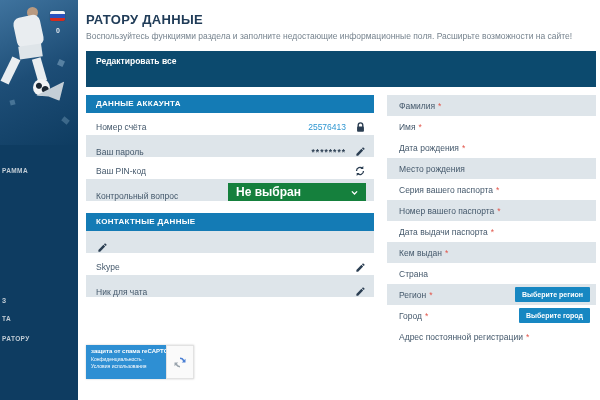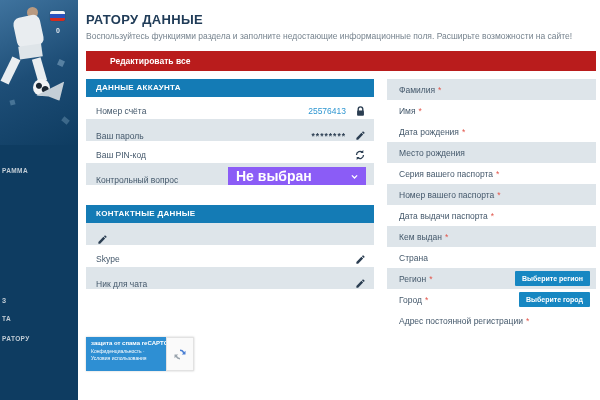--- a/index.html
+++ b/index.html
@@ -30,46 +30,46 @@
           background:linear-gradient(180deg,#f5f6f7 0 33%,#2a52be 33% 66%,#d52b1e 66% 100%);
           box-shadow:0 0 1px rgba(0,0,0,.5); }
   .counter { position:absolute; left:56px; top:27px; color:#e2e9ef; font-size:7px; font-weight:bold; }
   .menu-item { position:absolute; left:2px; color:#c2cdd6; font-size:6.5px; font-weight:bold;
                letter-spacing:.4px; white-space:nowrap; cursor:pointer; }
 
   
   #main { position:absolute; left:86px; top:0; width:510px; height:400px; }
   .page-title { margin-top:12px; font-size:13px; font-weight:bold; color:#203c58; letter-spacing:.3px; }
   .page-subtitle { margin-top:4px; font-size:8.5px; color:#76838e; }
-  .bluebar { margin-top:10px; height:20px; line-height:20px; background:#b91c1c; color:#fff;
-             font-size:8.5px; font-weight:bold; padding-left:24px; cursor:pointer; }
+  .bluebar { margin-top:10px; height:36px; line-height:20px; background:#0c4a6e; color:#fff;
+             font-size:8.5px; font-weight:bold; padding-left:10px; cursor:pointer; }
 
   .cols { display:flex; margin-top:8px; }
   .col-left { width:288px; flex:none; }
   .col-right { flex:1; margin-left:13px; }
 
   .section-hdr { height:18px; line-height:18px; background:#147bb5; color:#fff; font-weight:bold;
                  font-size:8px; letter-spacing:.3px; padding-left:10px; }
   .row { height:22px; display:flex; align-items:center; padding:6px 8px 0 10px;
          font-size:8.5px; color:#44586b; }
   .row.shade { background:#dee5ea;align-items:flex-end; }
   .row .lbl { flex:1; }
   .val { margin-right:8px;margin-left:20px; }
   .val.blue { color:#2e96d1; }
   .val.stars { color:#2b3e52; letter-spacing:1px; font-weight:bold; }
   .icon { width:12px; height:12px; flex:none; display:flex; align-items:center; justify-content:center; cursor:pointer; }
   .icon.push { margin-left:auto; }
   .icon svg { display:block; }
 
-  .dropdown { margin-left:auto; width:138px; height:18px; background:#8b5cf6; color:#fff;
-              display:flex; align-items:center; padding:0 6px 0 8px; font-size:14px;
+  .dropdown { margin-left:auto; width:138px; height:18px; background:#15803d; color:#fff;
+              display:flex; align-items:center; padding:0 6px 0 8px; font-size:12px;
               font-weight:bold; cursor:pointer;gap:28px; }
   .dropdown .chev { margin-left:auto; }
 
-  .contacts-block { margin-top:20px; }
+  .contacts-block { margin-top:12px; }
 
   
   .frow { height:21px; display:flex; align-items:center; padding:0 6px 0 12px;
           font-size:8.5px; color:#44586b; }
   .frow.shade { background:#dee5ea; }
   .req { color:#e2574c; margin-left:3px; font-size:8.5px; }
   .select-btn { margin-left:auto; background:#1787c2; color:#fff; border:none; cursor:pointer;
                 font-family:"Liberation Sans",sans-serif; font-size:7px; font-weight:bold;
                 padding:4px 7px; border-radius:1px; white-space:nowrap; }
 

